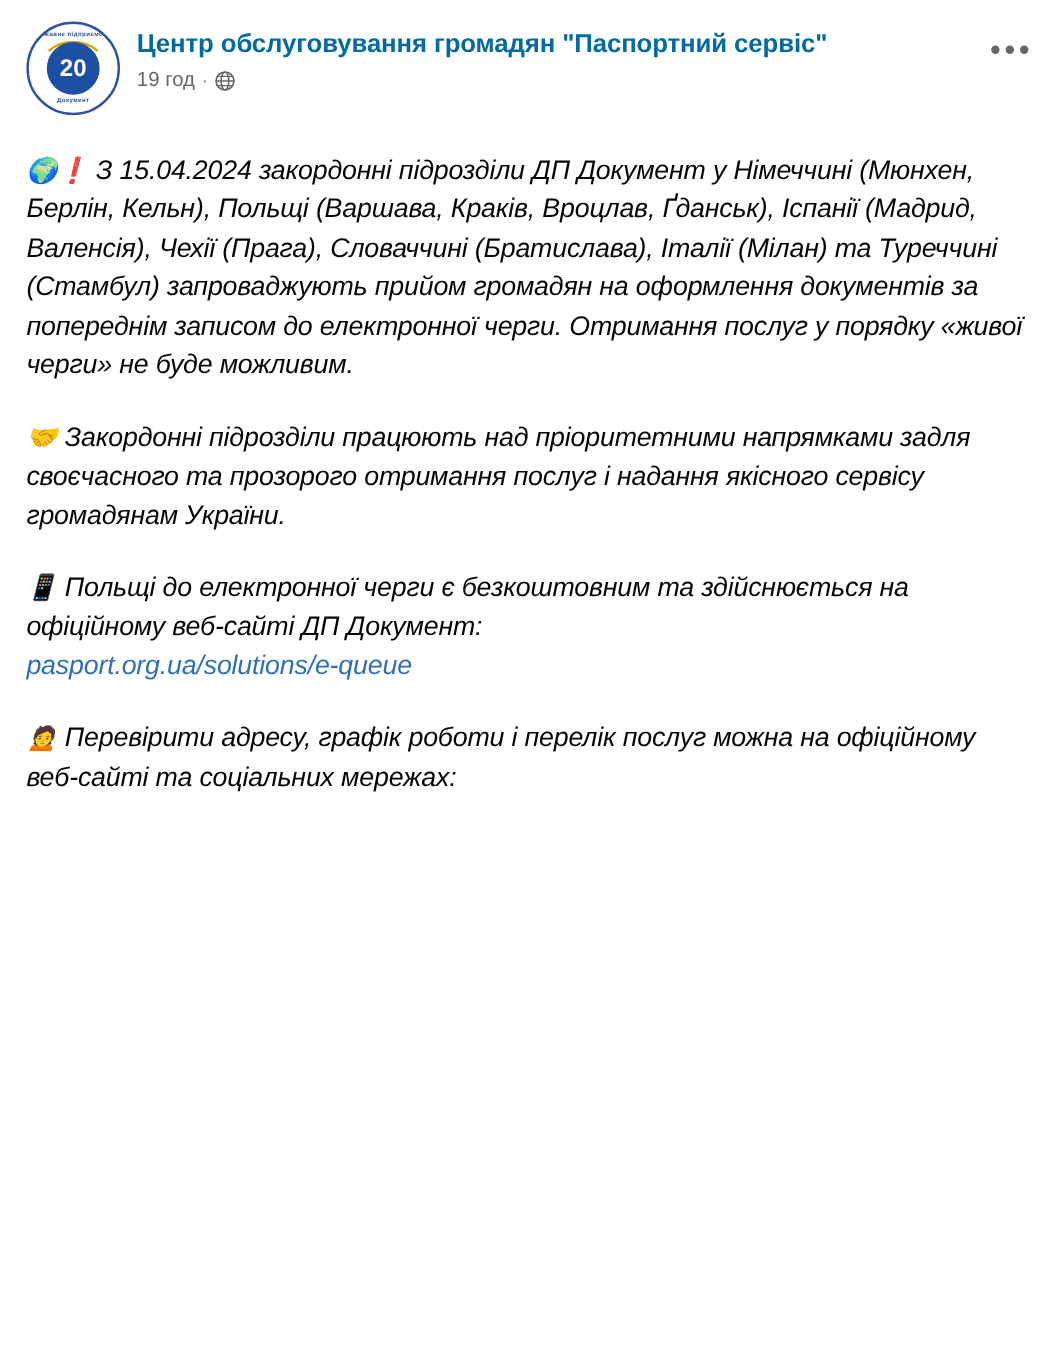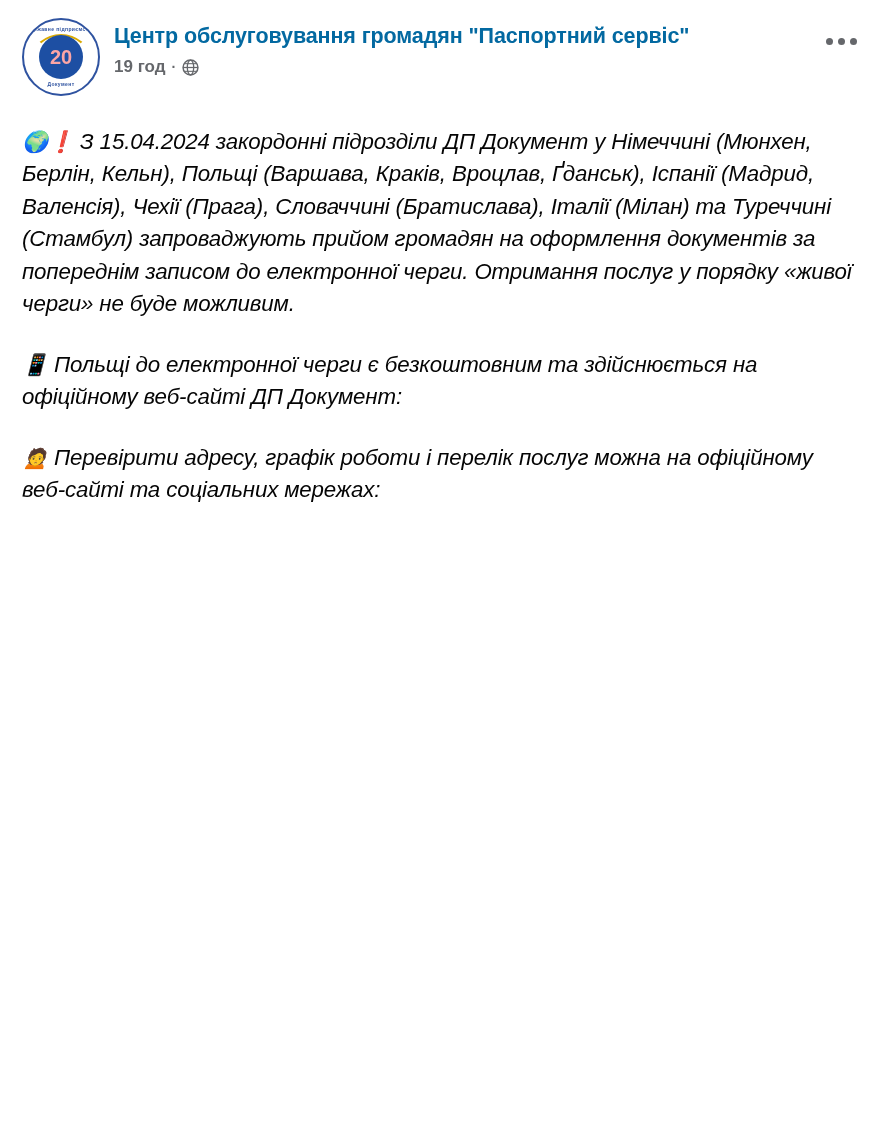--- a/index.html
+++ b/index.html
@@ -55,21 +55,21 @@
     transform: translate(-50%, -50%);
     width: 44px;
     height: 44px;
     border-radius: 50%;
     background: #1d4fa3;
     display: flex;
     align-items: center;
     justify-content: center;
   }
   .avatar .emblem span {
-    color: #fca5a5;
+    color: #ffffff;
     font-size: 20px;
     font-weight: bold;
     line-height: 1;
   }
   .avatar .swoosh {
     position: absolute;
     left: 8px;
     right: 8px;
     top: 14px;
     height: 46px;
@@ -91,21 +91,20 @@
     color: #0369a1;
     letter-spacing: -0.1px;
   }
   .meta-row {
     display: flex;
     align-items: center;
     gap: 6px;
     margin-top: 7px;
     color: #65676b;
     font-size: 17px;
-    font-weight: bold;
   }
   .meta-dot {
     font-size: 14px;
     line-height: 1;
     color: #65676b;
   }
   .globe-icon {
     display: inline-block;
     width: 17px;
     height: 17px;
@@ -192,21 +191,22 @@
       <i></i>
     </div>
 
   </div>
 
   <div class="post-body">
 
     <p class="para"><span class="emoji">🌍❗</span><span> З 15.04.2024 закордонні підрозділи ДП Документ у Німеччині (Мюнхен, Берлін, Кельн), Польщі (Варшава, Краків, Вроцлав, Ґданськ), Іспанії (Мадрид, Валенсія), Чехії (Прага), Словаччині (Братислава), Італії (Мілан) та Туреччині (Стамбул) запроваджують прийом громадян на оформлення документів за попереднім записом до електронної черги. Отримання послуг у порядку «живої черги» не буде можливим.</span></p>
 
 
-
-    <p class="para"><span class="emoji">📱</span><span> Польщі до електронної черги є безкоштовним та здійснюється на офіційному веб-сайті ДП Документ:</span><br></p>
+    <p class="para"><span class="emoji">🤝</span><span> Закордонні підрозділи працюють над пріоритетними напрямками задля своєчасного та прозорого отримання послуг і надання якісного сервісу громадянам України.</span></p>
+
+    <p class="para"><span class="emoji">📱</span><span> Польщі до електронної черги є безкоштовним та здійснюється на офіційному веб-сайті ДП Документ:</span><br><a class="link" href="#">pasport.org.ua/solutions/e-queue</a></p>
 
 
     <p class="para"><span class="emoji">🙍</span><span> Перевірити адресу, графік роботи і перелік послуг можна на офіційному веб-сайті та соціальних мережах:</span></p>
 
   </div>
 
 </div>
 
 </body></html>

